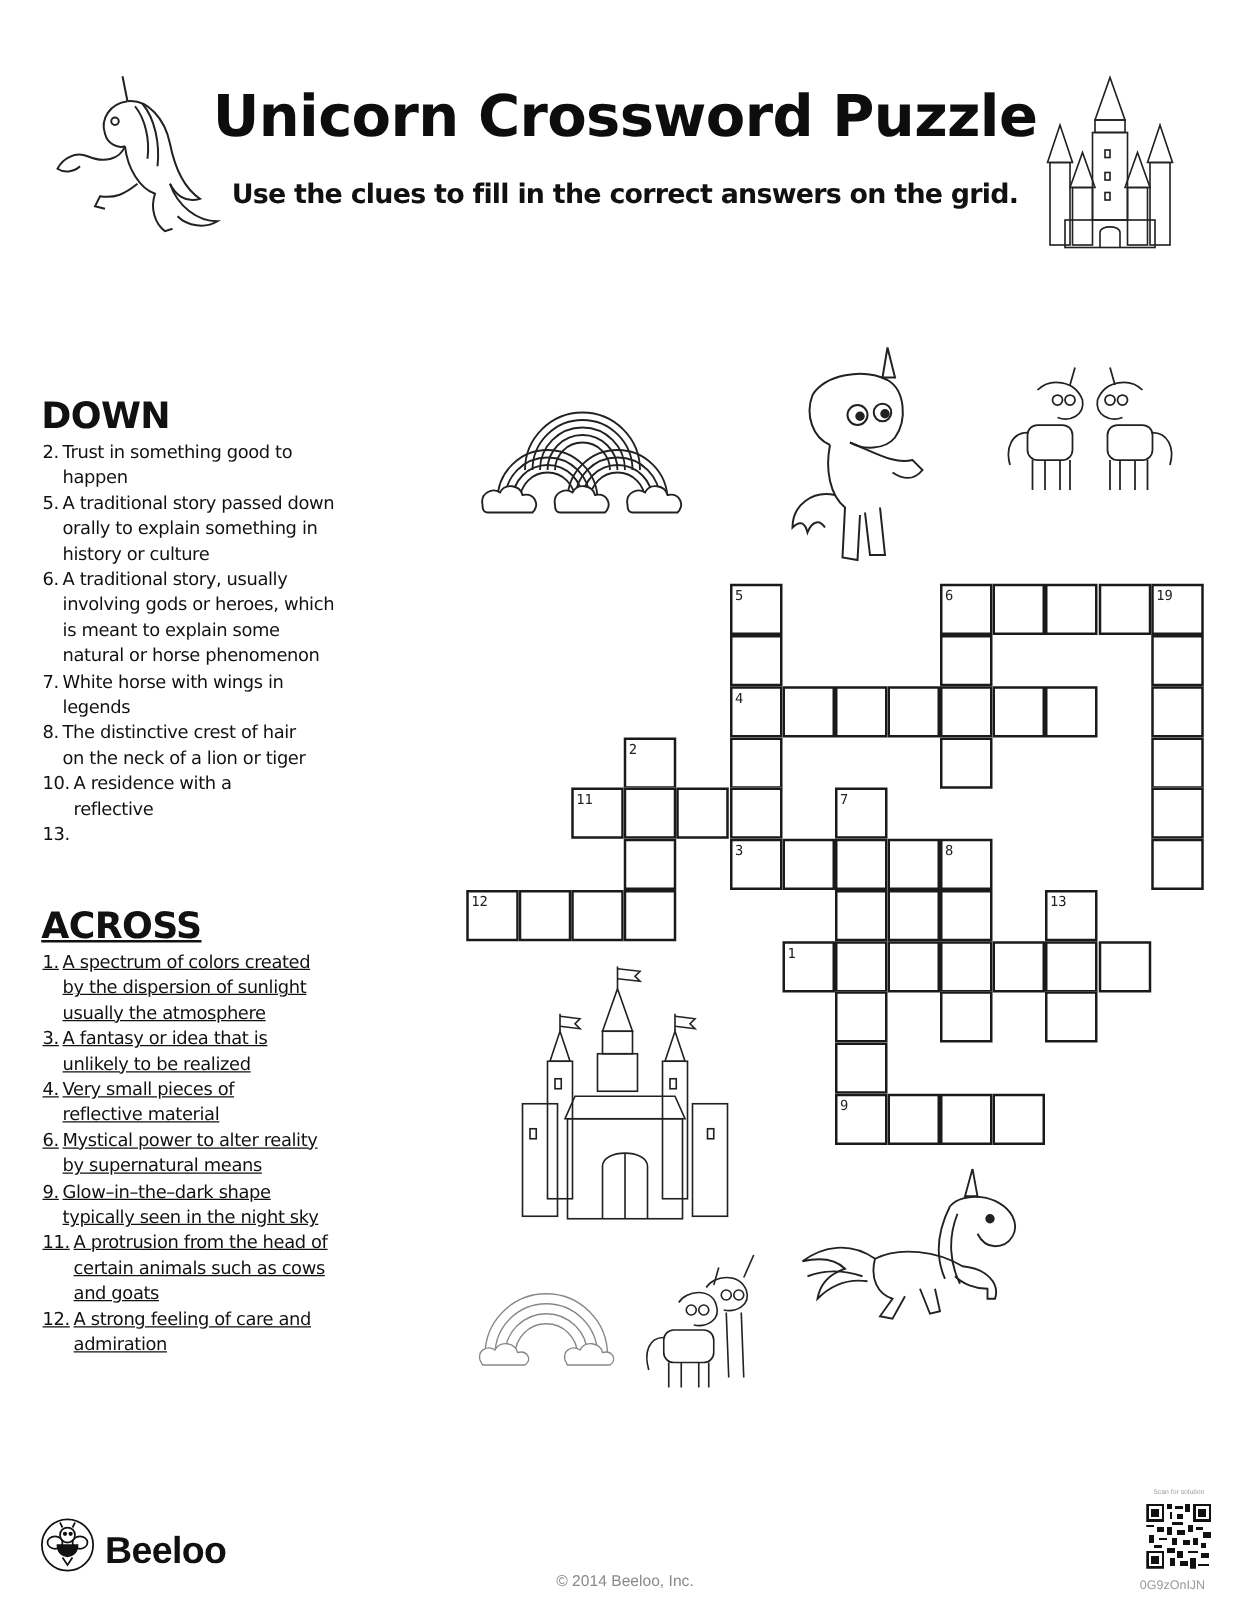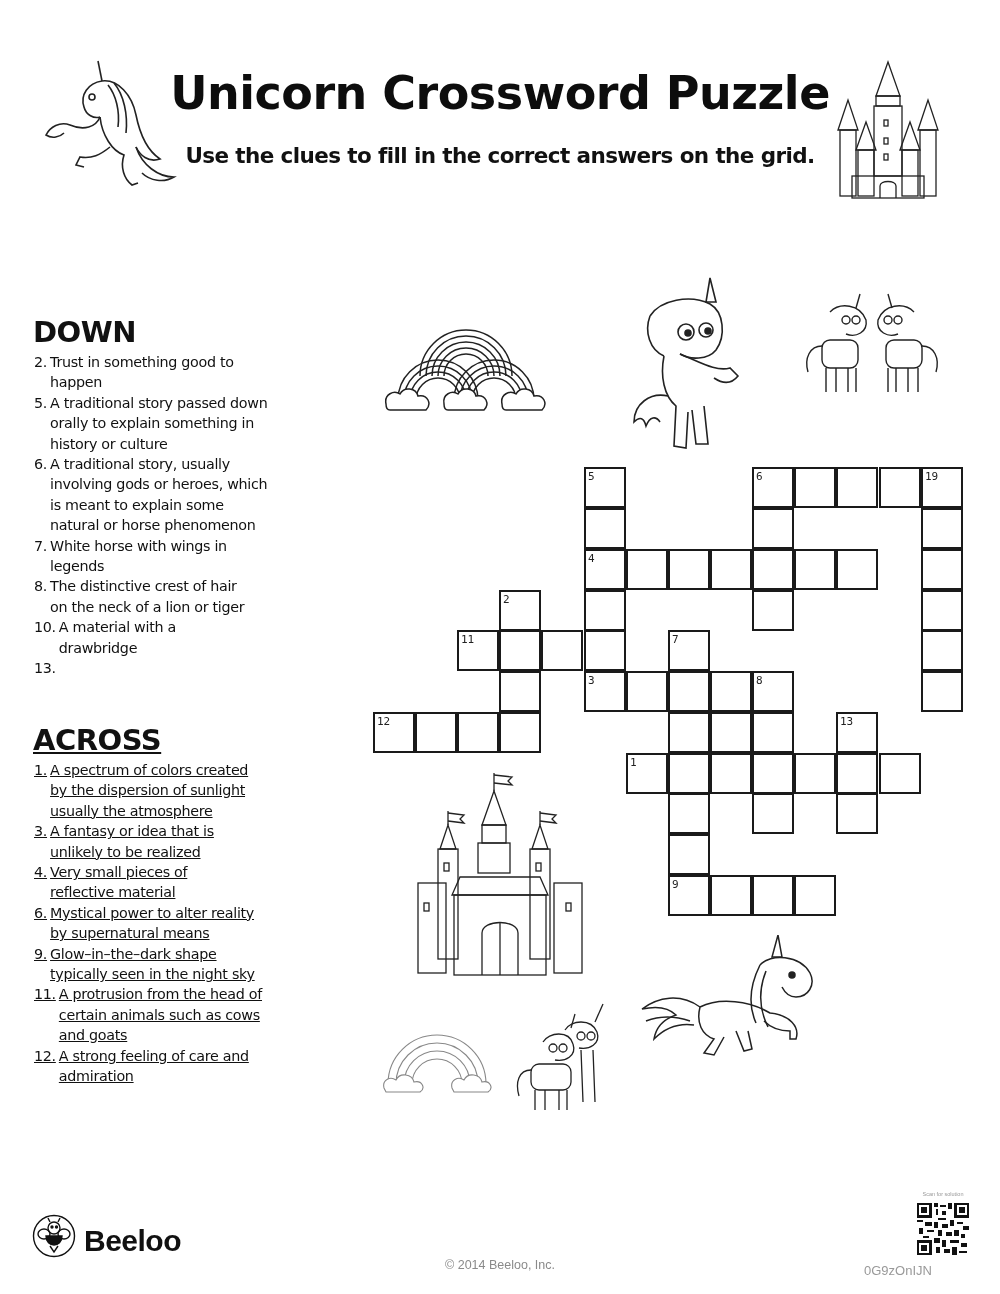--- a/index.html
+++ b/index.html
@@ -16,21 +16,21 @@
     .across { top: 722px; text-decoration: underline; }
     .grid { left: 0; top: 0; width: 1000px; height: 1294px; pointer-events: none; }
     .cell { position: absolute; width: 42px; height: 41px; border: 2px solid #1a1a1a; box-sizing: border-box; background: #fff; pointer-events: auto; margin-left: -1px; margin-top: -1px; }
     .cell .cn { position: absolute; left: 2px; top: 1px; font-family: "DejaVu Sans Mono", monospace; font-size: 11px; color: #222; }
     .cell input { position: absolute; left: 0; top: 0; width: 100%; height: 100%; border: 0; background: transparent; text-align: center; font-size: 20px; font-family: "DejaVu Sans", sans-serif; outline: none; padding: 0; text-transform: uppercase; }
     .art { pointer-events: none; }
     .footer-copy { left: 0; width: 1000px; top: 1258px; text-align: center; font-family: "Liberation Sans", sans-serif; font-size: 12.5px; color: #8a8a8a; }
     .brand { left: 32px; top: 1214px; display: flex; align-items: flex-end; }
     .brand-name { font-family: "Liberation Sans", sans-serif; font-weight: bold; font-size: 30px; margin-left: 8px; color: #111; letter-spacing: -0.5px; }
     .qr-caption { left: 905px; width: 76px; top: 1191px; text-align: center; font-family: "Liberation Sans", sans-serif; font-size: 5.5px; color: #999; }
-    .qr-code { left: 860px; width: 76px; top: 1263px; text-align: center; font-family: "Liberation Sans", sans-serif; font-size: 13px; color: #999; }
+    .qr-code { left: 900px; width: 76px; top: 1263px; text-align: center; font-family: "Liberation Sans", sans-serif; font-size: 10px; color: #999; }
     .qr { left: 917px; top: 1203px; width: 52px; height: 52px; }
   </style>
 </head>
 <body>
 
 <div class="abs title">Unicorn Crossword Puzzle</div>
 <div class="abs subtitle">Use the clues to fill in the correct answers on the grid.</div>
 
 <svg class="abs art" style="left:40px;top:55px" width="150" height="140" viewBox="0 0 150 140" fill="none" stroke="#222" stroke-width="1.6">
   <path d="M58 6 L62 26"></path>
@@ -81,21 +81,21 @@
   <div class="clue">
       <span class="num">7.</span>
       <span class="txt" style="max-width:180px">White horse with wings in legends</span>
     </div>
   <div class="clue">
       <span class="num">8.</span>
       <span class="txt" style="max-width:200px">The distinctive crest of hair on the neck of a lion or tiger</span>
     </div>
   <div class="clue">
       <span class="num">10.</span>
-      <span class="txt" style="max-width:140px">A material with a drawbridge</span>
+      <span class="txt" style="max-width:140px">A residence with a reflective</span>
     </div>
   <div class="clue">
       <span class="num">13.</span>
     </div>
 </div>
 
 <div class="abs clues across">
   <h2>ACROSS</h2>
   <div class="clue">
       <span class="num">1.</span>

